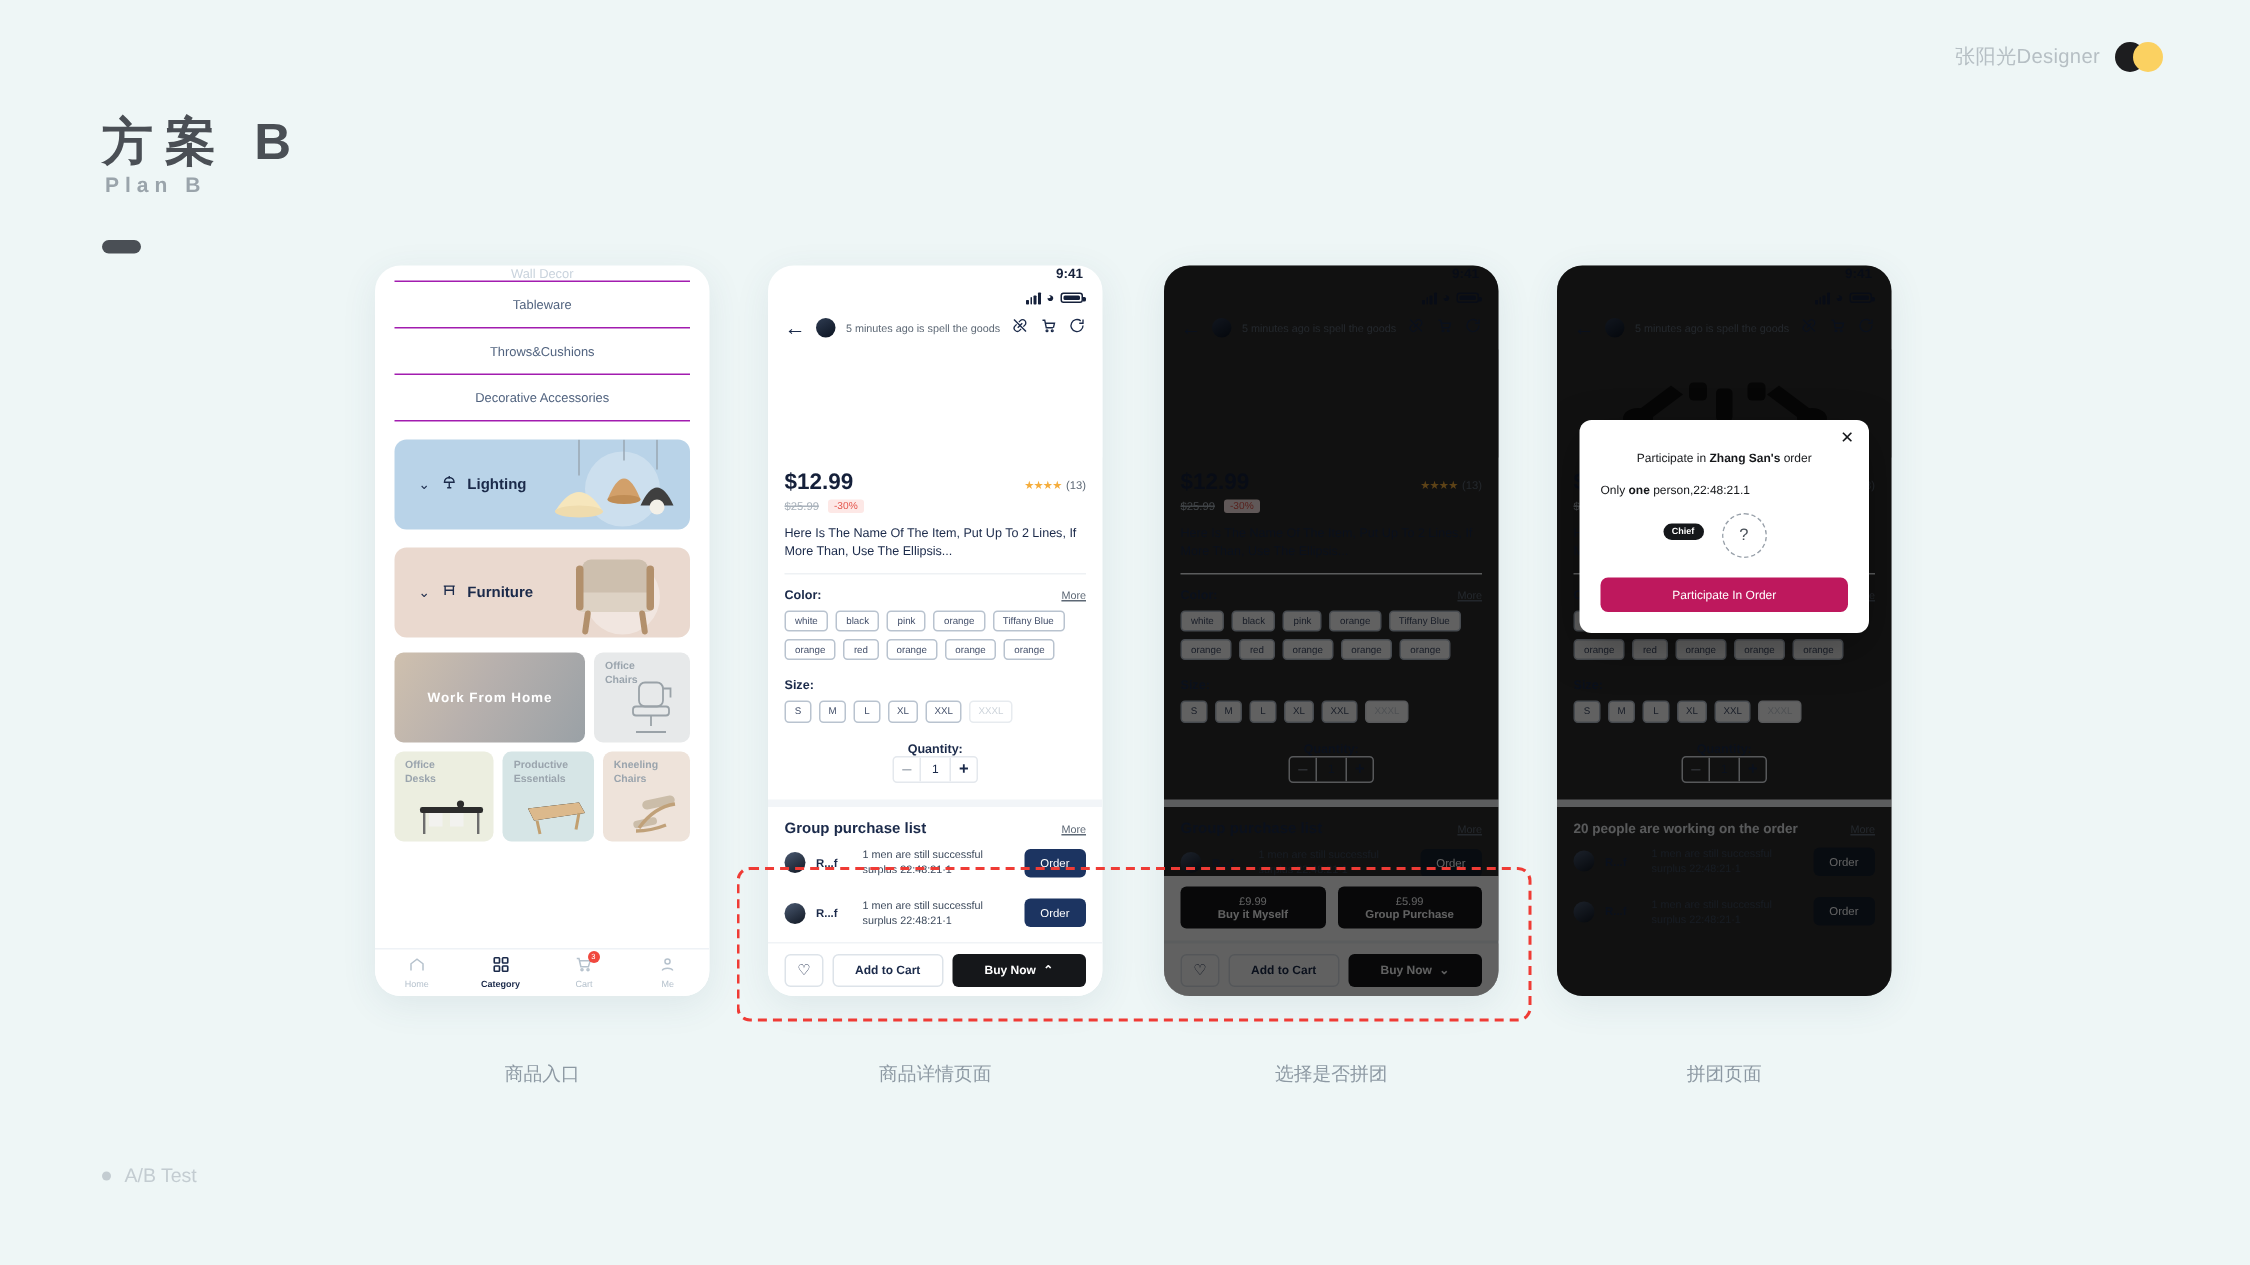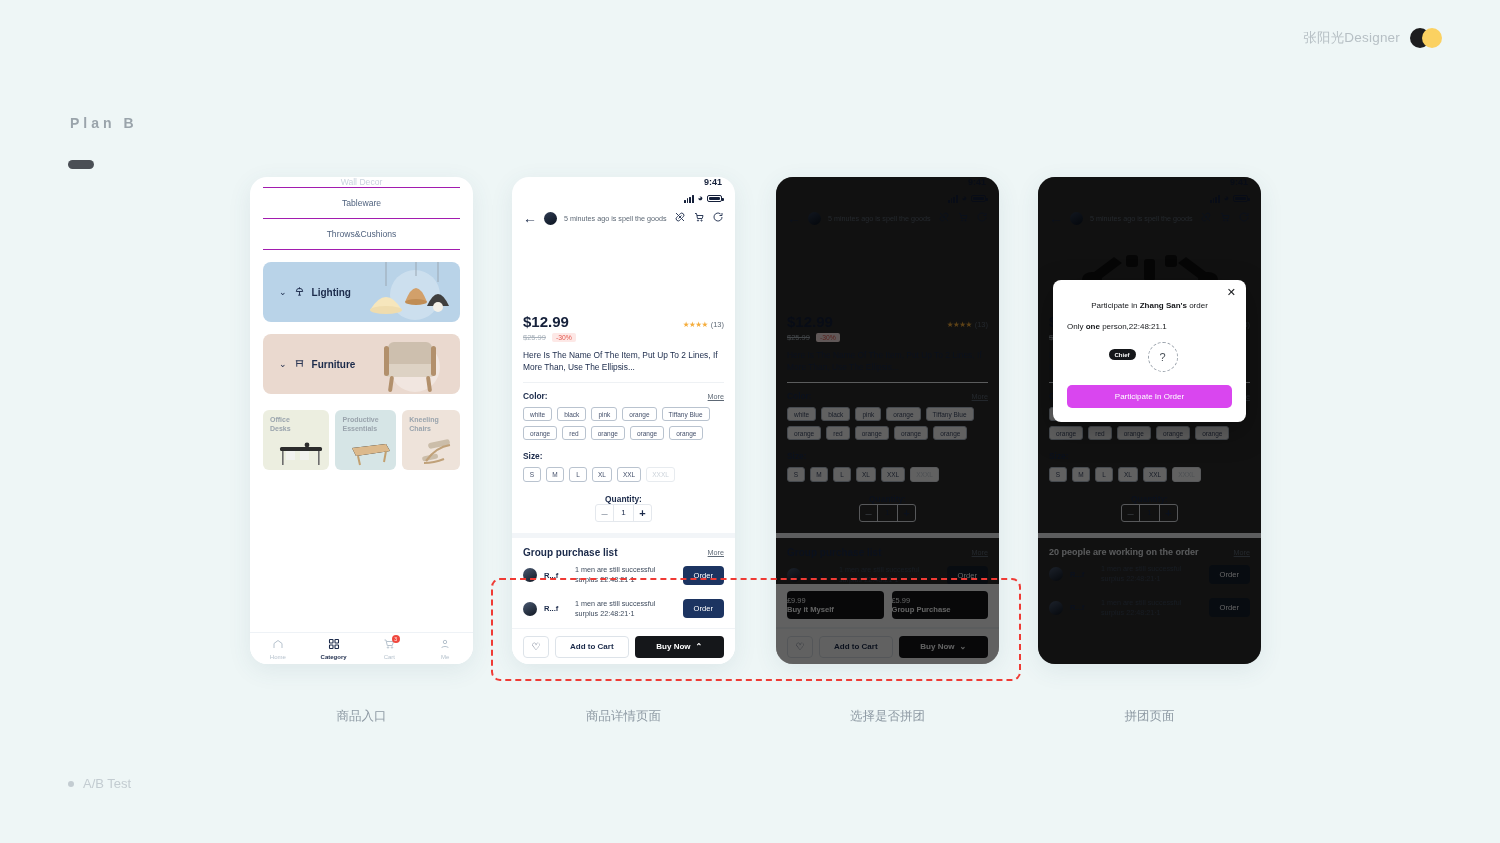--- a/index.html
+++ b/index.html
@@ -93,21 +93,21 @@
   .gp-desc { flex: 1; font-size: 7.2px; color: #3d4a5c; line-height: 1.35; }
   .gp-order { background: #1c3461; color: #fff; font-size: 7.6px; border-radius: 4px; padding: 5px 11px; }
   #phone3 .gp-order, #phone4 .gp-order { background: #16202f; }
 
   .bottombar { position: absolute; left: 0; right: 0; bottom: 0; height: 36px; background: #fff; display: flex; align-items: center; gap: 6px; padding: 0 11px; border-top: 1px solid #f0f3f6; z-index: 30; }
   .fav { width: 26px; height: 22px; border: 1px solid #dde3e9; border-radius: 4px; display: flex; align-items: center; justify-content: center; font-size: 10px; color: #1b2a4a; }
   .btn-cart { flex: 1; height: 22px; border: 1px solid #dde3e9; border-radius: 4px; display: flex; align-items: center; justify-content: center; font-size: 8px; font-weight: bold; color: #1b2a4a; background: #fff; }
   .btn-buy { flex: 1.25; height: 22px; border-radius: 4px; background: #15171a; color: #fff; display: flex; align-items: center; justify-content: center; gap: 5px; font-size: 8px; font-weight: bold; }
 
   .buy-sheet { position: absolute; left: 0; right: 0; bottom: 36px; background: #fff; padding: 7px 11px 8px; display: flex; gap: 8px; z-index: 31; border-bottom: 1px solid #f0f3f6; }
-  .buy-opt { flex: 1; background: #15171a; color: #fff; border-radius: 4px; padding: 5px 0; }
+  .buy-opt { flex: 1; background: #15171a; color: #fff; border-radius: 4px; padding: 5px 0; text-align: center; }
   .buy-opt .p { font-size: 7.4px; display: block; }
   .buy-opt .l { font-size: 7.6px; font-weight: bold; display: block; }
 
   
   .cat-list { padding: 0 13px; }
   .cat-item { text-align: center; font-size: 8.6px; color: #51637f; padding: 10px 0; border-bottom: 1px solid #a21caf; }
   .cat-item.cut { padding-top: 0; height: 11px; overflow: hidden; color: #c9d3dd; }
   .cat-banner { margin: 12px 13px 0; height: 60px; border-radius: 8px; position: relative; display: flex; align-items: center; gap: 7px; padding-left: 16px; overflow: hidden; }
   .cat-banner.lighting { background: #b9d3e8; }
   .cat-banner.furniture { background: #ead9cf; }
@@ -139,21 +139,21 @@
   .modal { position: absolute; left: 15px; right: 15px; top: 103px; background: #fff; border-radius: 8px; padding: 13px 14px 14px; z-index: 50; box-shadow: 0 10px 30px rgba(0,0,0,.3); }
   .modal-x { position: absolute; right: 10px; top: 7px; font-size: 11px; color: #15171a; line-height: 1; }
   .modal-l1 { text-align: center; font-size: 8px; color: #15171a; margin-top: 8px; }
   .modal-l2 { text-align: left; font-size: 8px; color: #15171a; margin-top: 12px; }
   .modal-l1 b, .modal-l2 b { font-weight: bold; }
   .modal-people { display: flex; align-items: center; justify-content: center; gap: 26px; margin-top: 11px; }
   .chief-wrap { position: relative; }
   .chief-tag { position: absolute; left: -13px; top: -8px; background: #15171a; color: #fff; font-size: 6px; font-weight: bold; padding: 2.5px 6px; border-radius: 8px; z-index: 2; }
   .chief-av { width: 30px; height: 30px; border-radius: 50%; background: linear-gradient(160deg,#7e93b5 0%,#3c4a63 55%,#1a2230 100%); }
   .slot { width: 30px; height: 30px; border-radius: 50%; border: 1.3px dashed #9aa2ab; display: flex; align-items: center; justify-content: center; font-size: 11px; color: #4a5159; }
-  .modal-cta { margin-top: 13px; background: #d946ef; color: #fff; border-radius: 5px; text-align: center; font-size: 8px; padding: 7px 0; }
+  .modal-cta { margin-top: 13px; background: #be185d; color: #fff; border-radius: 5px; text-align: center; font-size: 8px; padding: 7px 0; }
 
   .gp-title-wide { font-size: 9px; font-weight: bold; color: #e9ecef; }
 
   
   .annot { position: absolute; left: 491px; top: 578px; width: 530px; height: 103px; border: 2px dashed #ef3b35; border-radius: 9px; z-index: 60; pointer-events: none; }
 
   .caption { position: absolute; top: 708px; width: 223px; text-align: center; font-size: 12.5px; color: #8d99a3; }
   #cap1 { left: 250px; } #cap2 { left: 512px; } #cap3 { left: 776px; } #cap4 { left: 1038px; }
 </style>
 </head>
@@ -162,33 +162,35 @@
 <div class="stage">
 
   <div class="designer">
     <span class="designer-name">张阳光Designer</span>
     <span class="logo-dots">
         <i class="d1"></i>
         <i class="d2"></i>
       </span>
   </div>
 
+  <div class="title-cn">方案 B</div>
   <div class="title-en">Plan B</div>
   <div class="title-bar"></div>
 
   <div class="ab-test">
     <span class="ab-dot"></span>
     <span class="ab-label">A/B Test</span>
   </div>
 
   <div class="phone" id="phone1">
     <div class="cat-list">
       <div class="cat-item cut">Wall Decor</div>
       <div class="cat-item">Tableware</div>
       <div class="cat-item">Throws&amp;Cushions</div>
+      <div class="cat-item">Decorative Accessories</div>
     </div>
 
     <div class="cat-banner lighting">
       <span class="cb-chev">⌄</span>
       <span class="cb-ico">
         <svg width="11" height="11" viewBox="0 0 24 24" fill="none" stroke="#1b2a4a" stroke-width="2">
             <path d="M12 3v4M5 12a7 7 0 0 1 14 0z"></path>
             <path d="M12 12v8M9 20h6"></path>
           </svg>
       </span>
@@ -224,20 +226,34 @@
           <rect x="28" y="28" width="52" height="13" rx="5" fill="#ddd2c4"></rect>
           <rect x="33" y="40" width="4" height="16" rx="2" fill="#b2906c" transform="rotate(8 35 48)"></rect>
           <rect x="71" y="40" width="4" height="16" rx="2" fill="#b2906c" transform="rotate(-8 73 48)"></rect>
           <rect x="28" y="10" width="5" height="30" rx="2.5" fill="#b2906c"></rect>
           <rect x="75" y="10" width="5" height="30" rx="2.5" fill="#b2906c"></rect>
         </svg>
       </span>
     </div>
 
     <div class="grid-wrap">
+      <div class="grid-row">
+        <div class="tile wfh">
+          <span>Work From Home</span>
+        </div>
+        <div class="tile t-chairs">
+          <span class="tile-lbl" style="white-space:pre">Office
+Chairs</span>
+          <svg width="44" height="40" viewBox="0 0 44 40" style="position:absolute;right:4px;bottom:4px" fill="none" stroke="#9aa2a8" stroke-width="1.2">
+            <rect x="14" y="4" width="16" height="16" rx="4"></rect>
+              <rect x="10" y="20" width="24" height="6" rx="2"></rect>
+            <path d="M22 26v7M12 37h20M30 8h5v6"></path>
+          </svg>
+        </div>
+      </div>
       <div class="grid-row" style="margin-top:6px">
         <div class="tile t-desks">
           <span class="tile-lbl" style="white-space:pre">Office
 Desks</span>
           <svg width="50" height="32" viewBox="0 0 50 32" style="position:absolute;right:3px;bottom:3px">
             <rect x="4" y="12" width="42" height="4" rx="1.5" fill="#2c2c2c"></rect>
             <rect x="10" y="16" width="9" height="9" fill="#f2f2ef"></rect>
               <rect x="24" y="16" width="9" height="9" fill="#f2f2ef"></rect>
             <rect x="6" y="16" width="1.6" height="14" fill="#6d6d6d"></rect>
               <rect x="42" y="16" width="1.6" height="14" fill="#6d6d6d"></rect>

